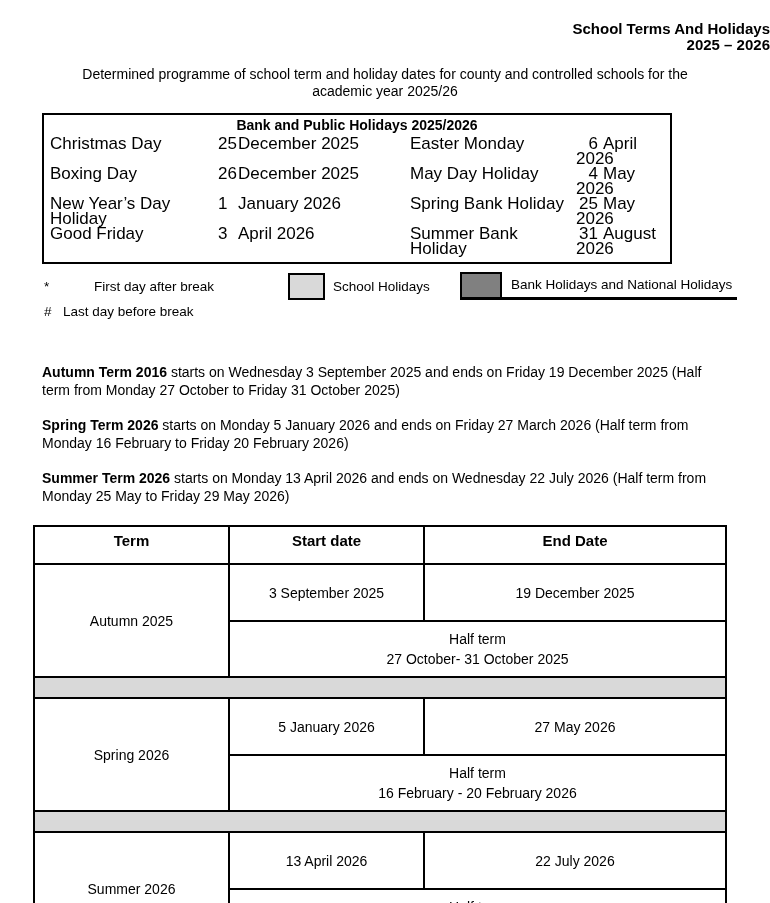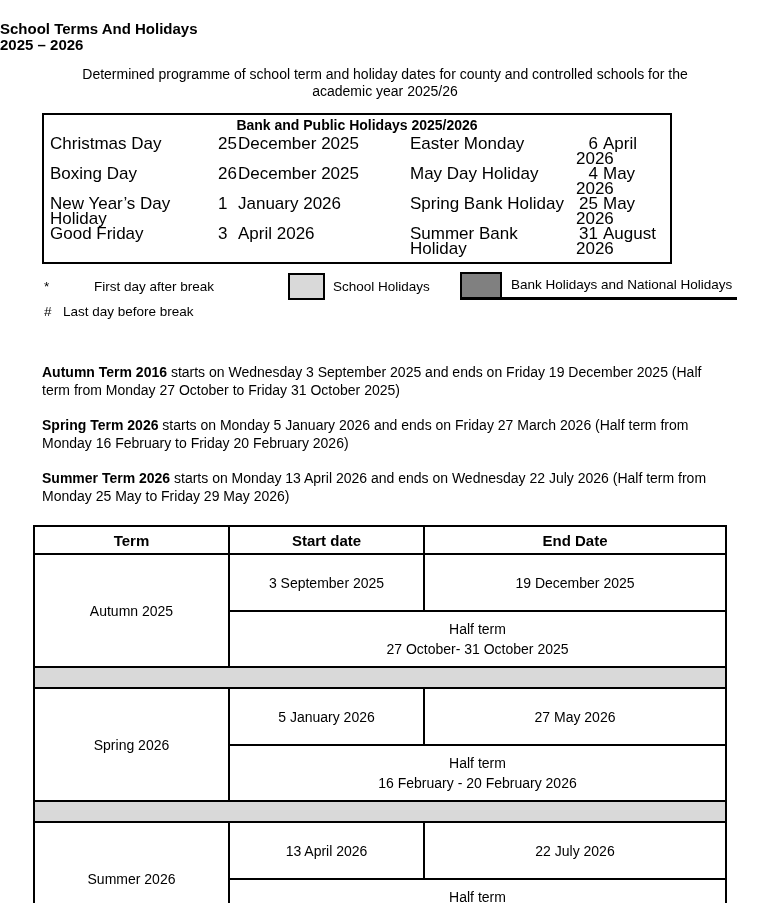--- a/index.html
+++ b/index.html
@@ -8,21 +8,21 @@
     width: 770px;
     height: 903px;
     background: #ffffff;
     font-family: "Liberation Sans", sans-serif;
     color: #000000;
   }
 
   
   .doc-title {
     margin-top: 21px;
-    text-align: left;
+    text-align: right;
     font-weight: bold;
     font-size: 15px;
     line-height: 16px;
   }
   .doc-subtitle {
     margin-top: 13px;
     text-align: center;
     font-size: 14px;
     line-height: 17px;
     padding: 0 60px;
@@ -105,21 +105,21 @@
     border: 2px solid #000;
     text-align: center;
     font-size: 14px;
     padding: 0;
   }
   table.term-table th {
     font-size: 15px;
     font-weight: bold;
     vertical-align: top;
     padding-top: 5px;
-    height: 28px;
+    height: 38px;
   }
   col.c-term  { width: 195px; }
   col.c-start { width: 195px; }
   col.c-end   { width: 302px; }
   td.term-cell { font-size: 14px; }
   tr.dates-row td { height: 57px; }
   tr.half-row td { height: 56px; line-height: 20px; }
   tr.sep-row td {
     height: 21px;
     background: #d9d9d9;

